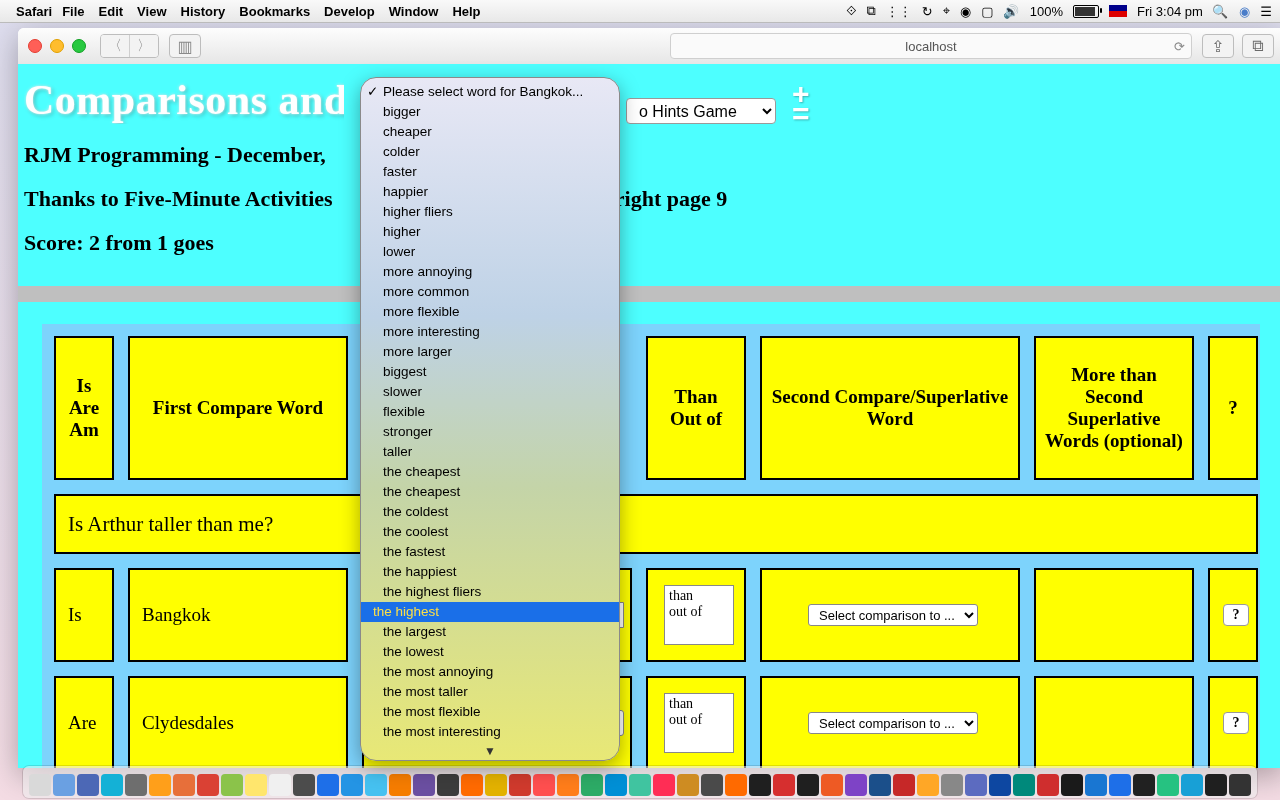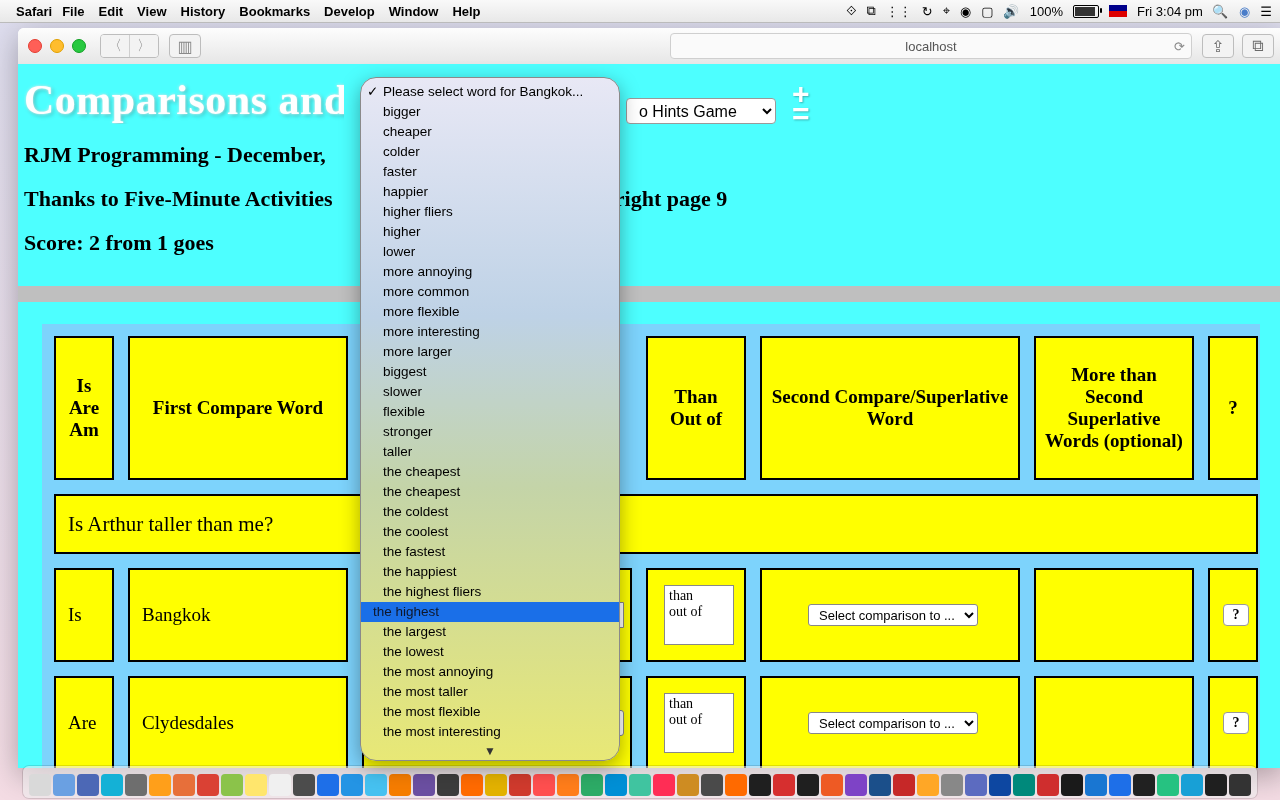--- a/index.html
+++ b/index.html
@@ -52,21 +52,21 @@
   .datarow .cell { min-height:74px; font-weight:400; justify-content:flex-start; padding-left:12px; }
   .datarow .cell.center { justify-content:center; }
   .mini-select { -webkit-appearance:menulist; appearance:menulist; font-size:13px; height:22px; background:#fff; border:1px solid #888; border-radius:3px; width:170px; padding-left:6px; }
   .than-box { background:#fff; border:1px solid #888; width:60px; height:54px; font-size:14px; padding:2px 4px; text-align:left; line-height:16px; }
   .qbtn { background:#fff; border:1px solid #999; border-radius:4px; width:24px; height:20px; font-size:14px; font-weight:700; display:flex; align-items:center; justify-content:center; }
 
   
   .dropdown-pop { position:absolute; top:77px; left:360px; width:258px; background:linear-gradient(#e8e8f5 0%, #bed2e6 35%, #c4d4a8 60%, #e8e876 100%); border:1px solid #8a8a8a; border-radius:16px; box-shadow:0 6px 20px rgba(0,0,0,0.35); z-index:100; padding:4px 0 2px 0; }
   .dropdown-pop .opt { font-size:13.5px; padding:1px 0 1px 22px; position:relative; color:#000; line-height:18px; white-space:nowrap; }
   .dropdown-pop .opt.checked::before { content:"✓"; position:absolute; left:6px; }
-  .dropdown-pop .opt.hl { background:#1a6fe8; color:#0f172a;padding-left:12px; }
+  .dropdown-pop .opt.hl { background:#1a6fe8; color:#fde047;padding-left:12px; }
   .dropdown-pop .more { text-align:center; font-size:12px; color:#333; padding-top:2px; }
 
   
   .dock { position:absolute; bottom:2px; left:50%; transform:translateX(-50%); height:28px; display:flex; gap:2px; background:rgba(240,240,240,0.55); border-radius:6px; padding:2px 6px; align-items:flex-end; box-shadow:0 0 0 1px rgba(0,0,0,0.12); z-index:60; }
   .dock .di { width:22px; height:22px; border-radius:4px; }
 </style>
 </head>
 <body>
 
 <div class="desktop">

